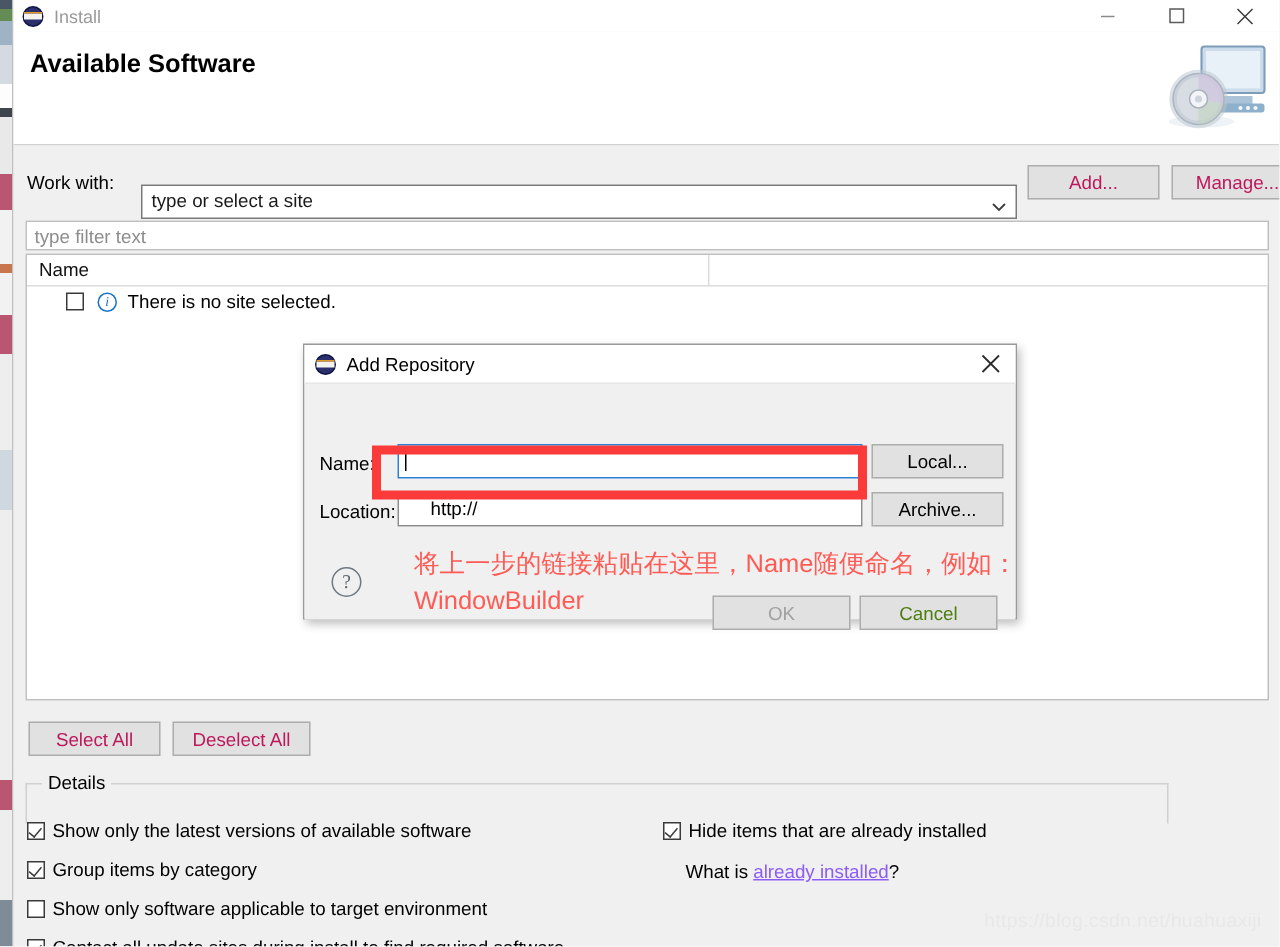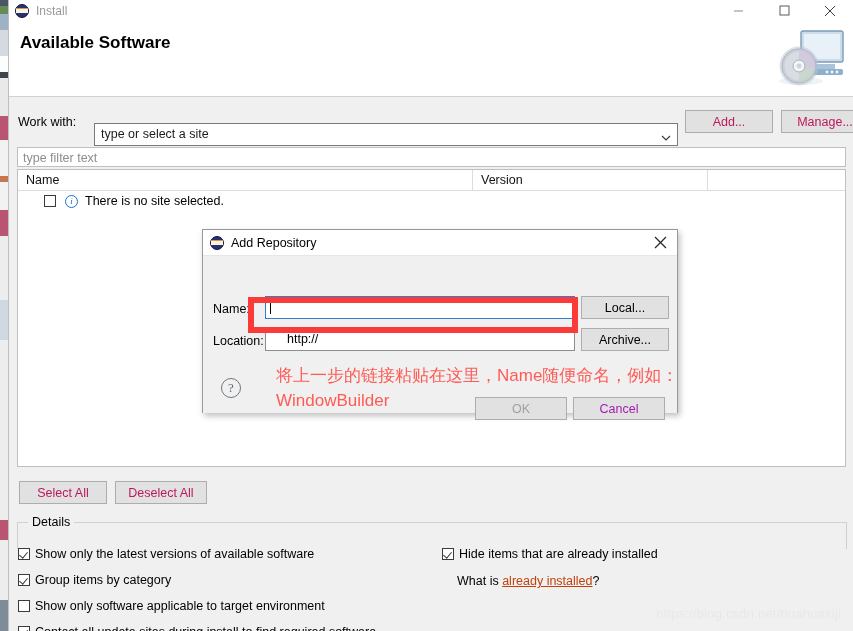--- a/index.html
+++ b/index.html
@@ -284,21 +284,21 @@
   .btn-deselectall {
     position: absolute;
     left: 106px; top: 384px;
     width: 92px; height: 23px;
   }
 
   
   .details-group {
     position: absolute;
     left: 8px; top: 425px;
-    width: 830px; height: 27px;
+    width: 762px; height: 27px;
     border: 1px solid #d0d0d0;
     border-bottom: none;
     box-sizing: border-box;
     padding-left: 24px;
   }
   .details-label {
     position: absolute;
     left: 10px; top: -8px;
     background: #f0f0f0;
     padding: 0 4px;
@@ -314,21 +314,21 @@
   }
   .opt .cb { margin-right: 5px; }
   .opt-text { white-space: nowrap; }
 
   .hint-line {
     position: absolute;
     font-size: 12.5px;
     white-space: nowrap;
   }
   .link {
-    color: #c2410c;
+    color: #8b5cf6;
     text-decoration: underline;
   }
 
   
   .dialog {
     position: absolute;
     left: 202px; top: 229px;
     width: 476px; height: 184px;
     background: #f0f0f0;
     border: 1px solid #999999;
@@ -405,21 +405,21 @@
     display: flex; align-items: center; justify-content: center;
     box-sizing: border-box;
     font-family: "Liberation Serif", serif;
   }
   .btn-ok {
     left: 272px; top: 141px; width: 92px;
     color: #a0a0a0;
   }
   .btn-cancel {
     left: 370px; top: 141px; width: 92px;
-    color: #a21caf;
+    color: #4d7c0f;
   }
 
   
   .red-rect {
     position: absolute;
     left: 248px; top: 297px;
     width: 330px; height: 36px;
     border: 6px solid #fb3b39;
     box-sizing: border-box;
     pointer-events: none;
@@ -514,21 +514,20 @@
         <div class="btn btn-manage">Manage...</div>
       </div>
 
       <div class="filter-box">
         <span class="filter-text">type filter text</span>
       </div>
 
       <div class="table-wrap">
         <div class="table-head">
           <div class="th th-name">Name</div>
-          <div class="th th-version">Version</div>
           <div class="th th-rest"></div>
         </div>
         <div class="table-row">
           <span class="cb"></span>
           <span class="info-icon">i</span>
           <span class="row-label">There is no site selected.</span>
         </div>
       </div>
 
       <div class="btn btn-selectall">Select All</div>

